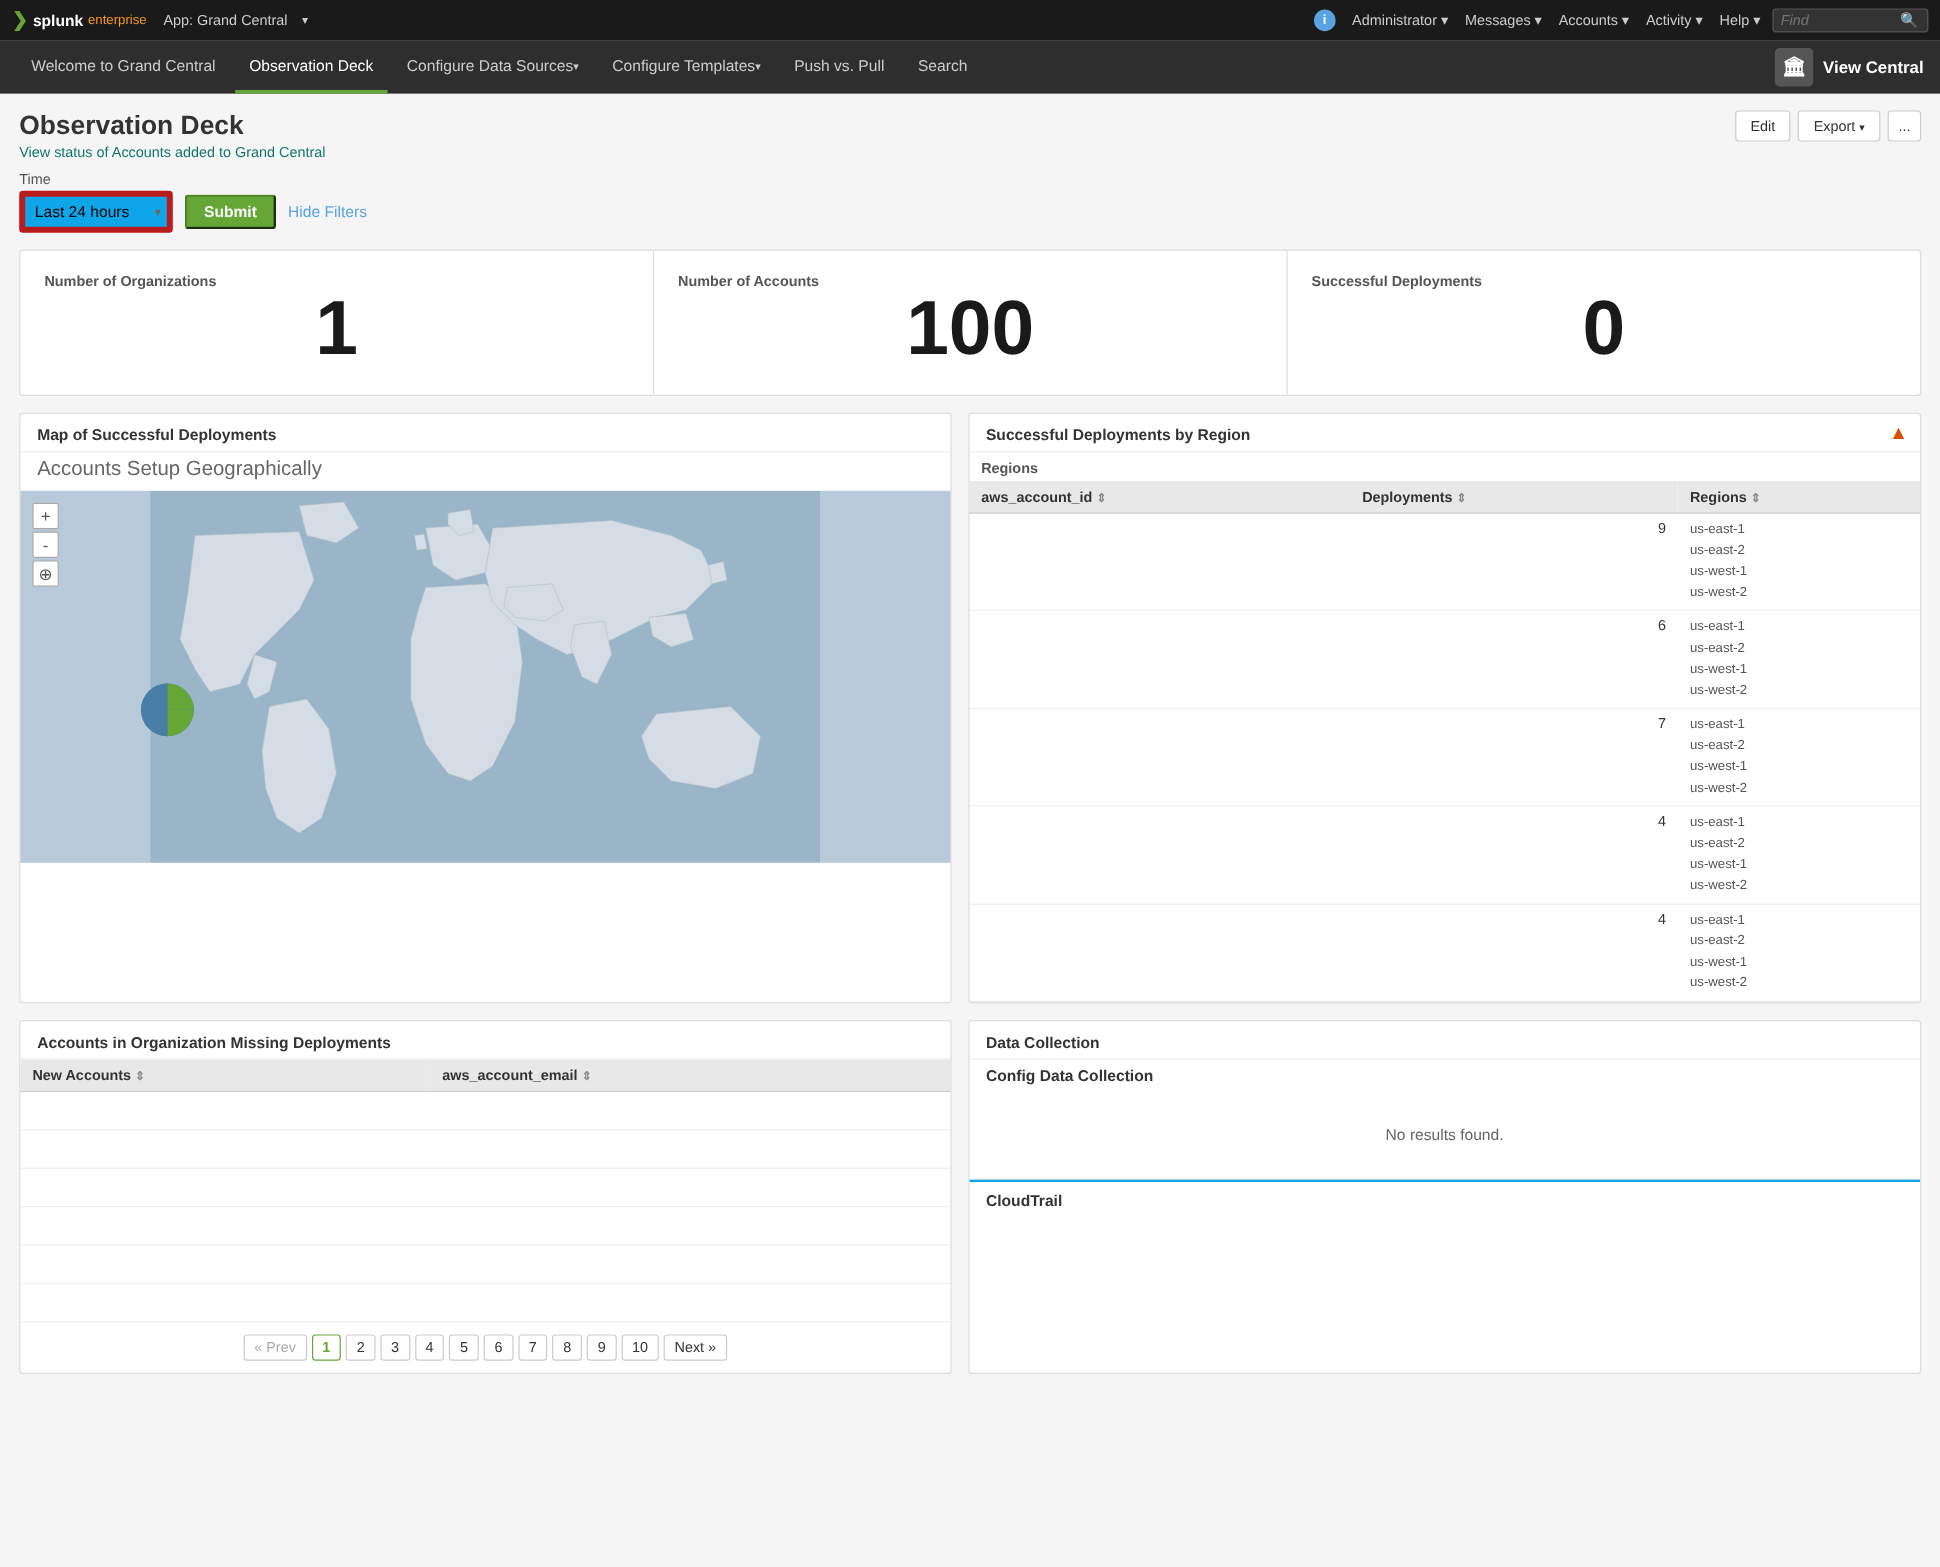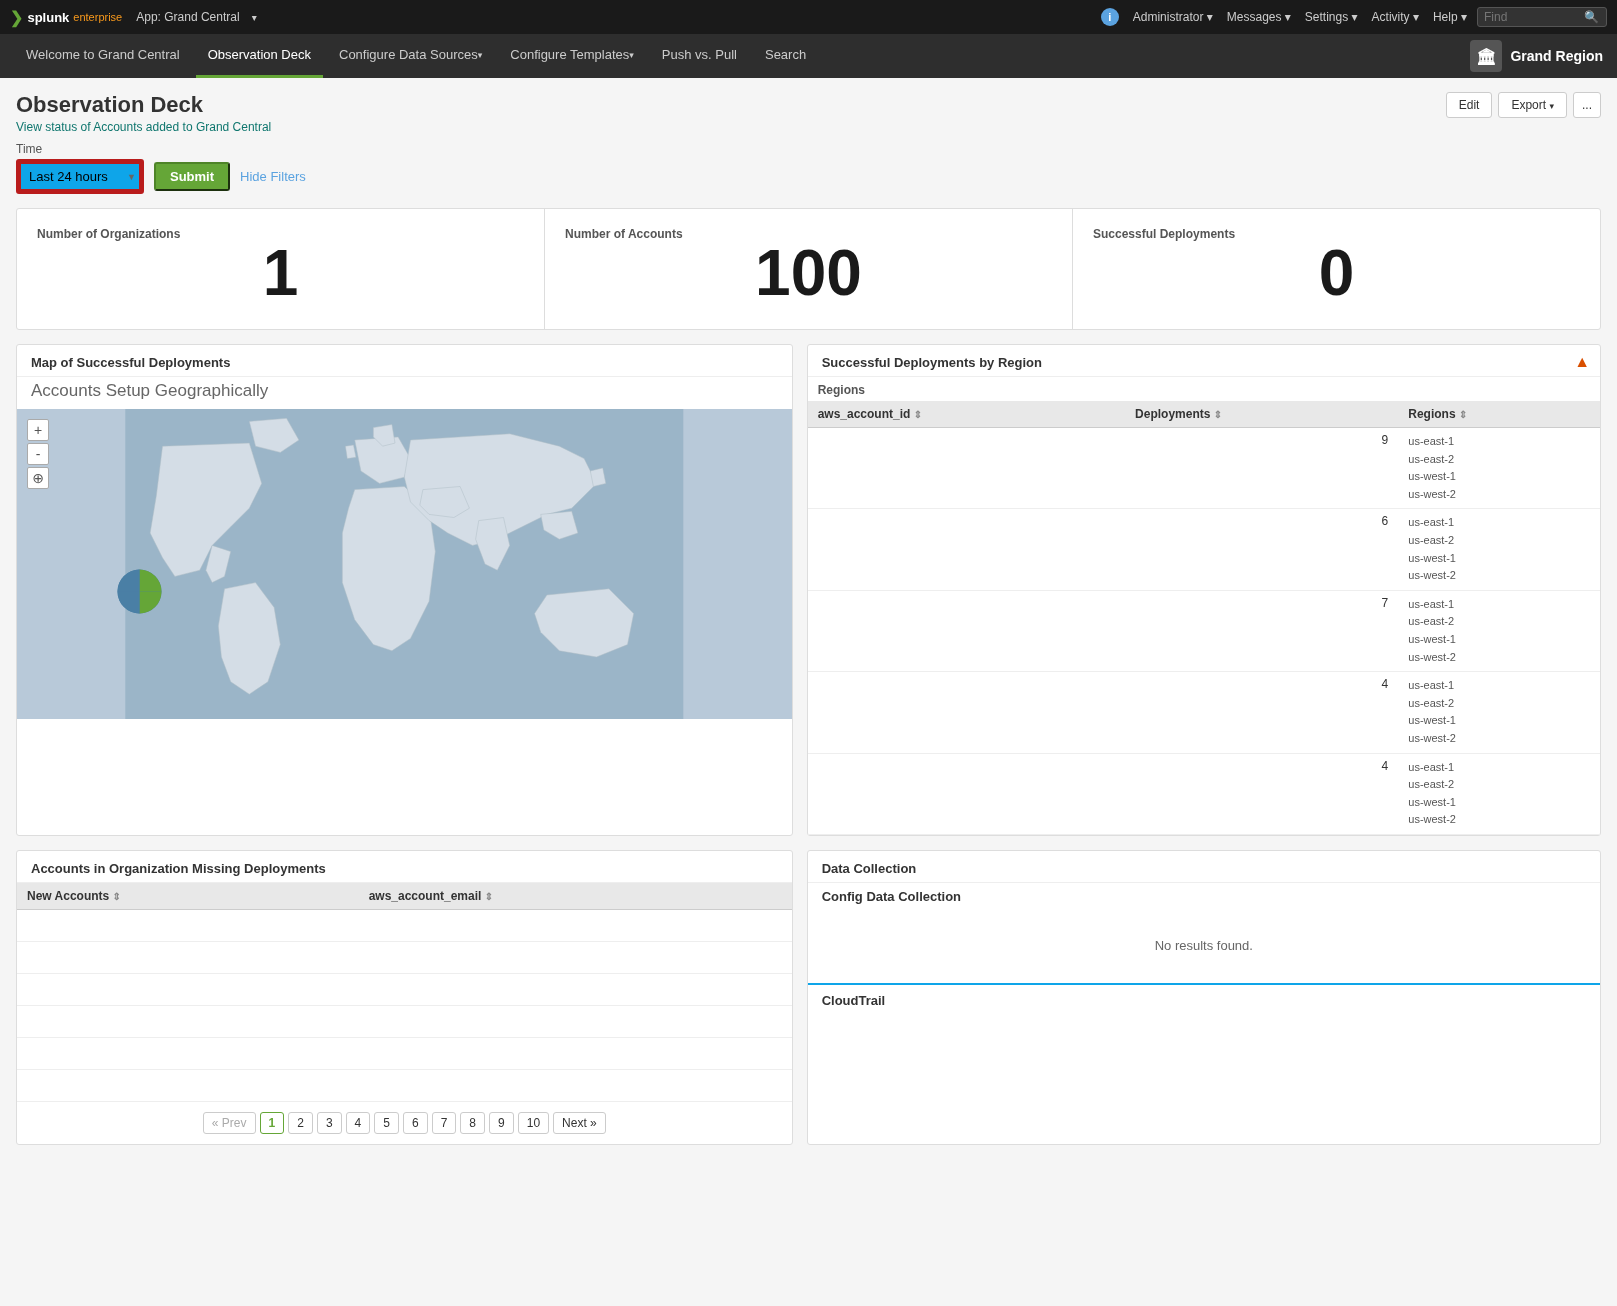--- a/index.html
+++ b/index.html
@@ -49,20 +49,21 @@
       font-size: 12px;
       width: 130px;
     }
     .find-box input {
       background: transparent;
       border: none;
       outline: none;
       color: #eab308;
       font-size: 12px;
       width: 100px;
+      font-style: italic;
     }
 
     
     .sec-nav {
       background: #2e2e2e;
       display: flex;
       align-items: center;
       height: 44px;
       padding: 0 14px;
       gap: 4px;
@@ -337,41 +338,41 @@
     <span>splunk</span>
     <span class="logo-enterprise">enterprise</span>
   </div>
   <span class="app-name">App: Grand Central</span>
   <span class="chevron">▾</span>
   <div class="top-bar-spacer"></div>
   <div class="top-bar-nav">
     <span style="background:#5ba3e0;color:#fff;border-radius:50%;width:18px;height:18px;display:inline-flex;align-items:center;justify-content:center;font-size:11px;font-weight:bold;">i</span>
     <span>Administrator ▾</span>
     <span>Messages ▾</span>
-    <span>Settings ▾</span>
+    <span>Accounts ▾</span>
     <span>Activity ▾</span>
     <span>Help ▾</span>
   </div>
   <div class="find-box">
     <input type="text" placeholder="Find" style="">
     <span>🔍</span>
   </div>
 </div>
 
 <div class="sec-nav">
   <div class="sec-nav-item">Welcome to Grand Central</div>
   <div class="sec-nav-item active">Observation Deck</div>
   <div class="sec-nav-item">Configure Data Sources <span class="dropdown-arrow">▾</span></div>
   <div class="sec-nav-item">Configure Templates <span class="dropdown-arrow">▾</span></div>
   <div class="sec-nav-item">Push vs. Pull</div>
   <div class="sec-nav-item">Search</div>
   <div class="sec-nav-spacer"></div>
   <div class="grand-central-badge">
     <div class="gc-icon">🏛</div>
-    <span>Grand Region</span>
+    <span>View Central</span>
   </div>
 </div>
 
 <div class="main-content">
 
   <div class="page-header">
     <div>
       <div class="page-title">Observation Deck</div>
       <div class="page-subtitle">View status of Accounts added to Grand Central</div>
     </div>

